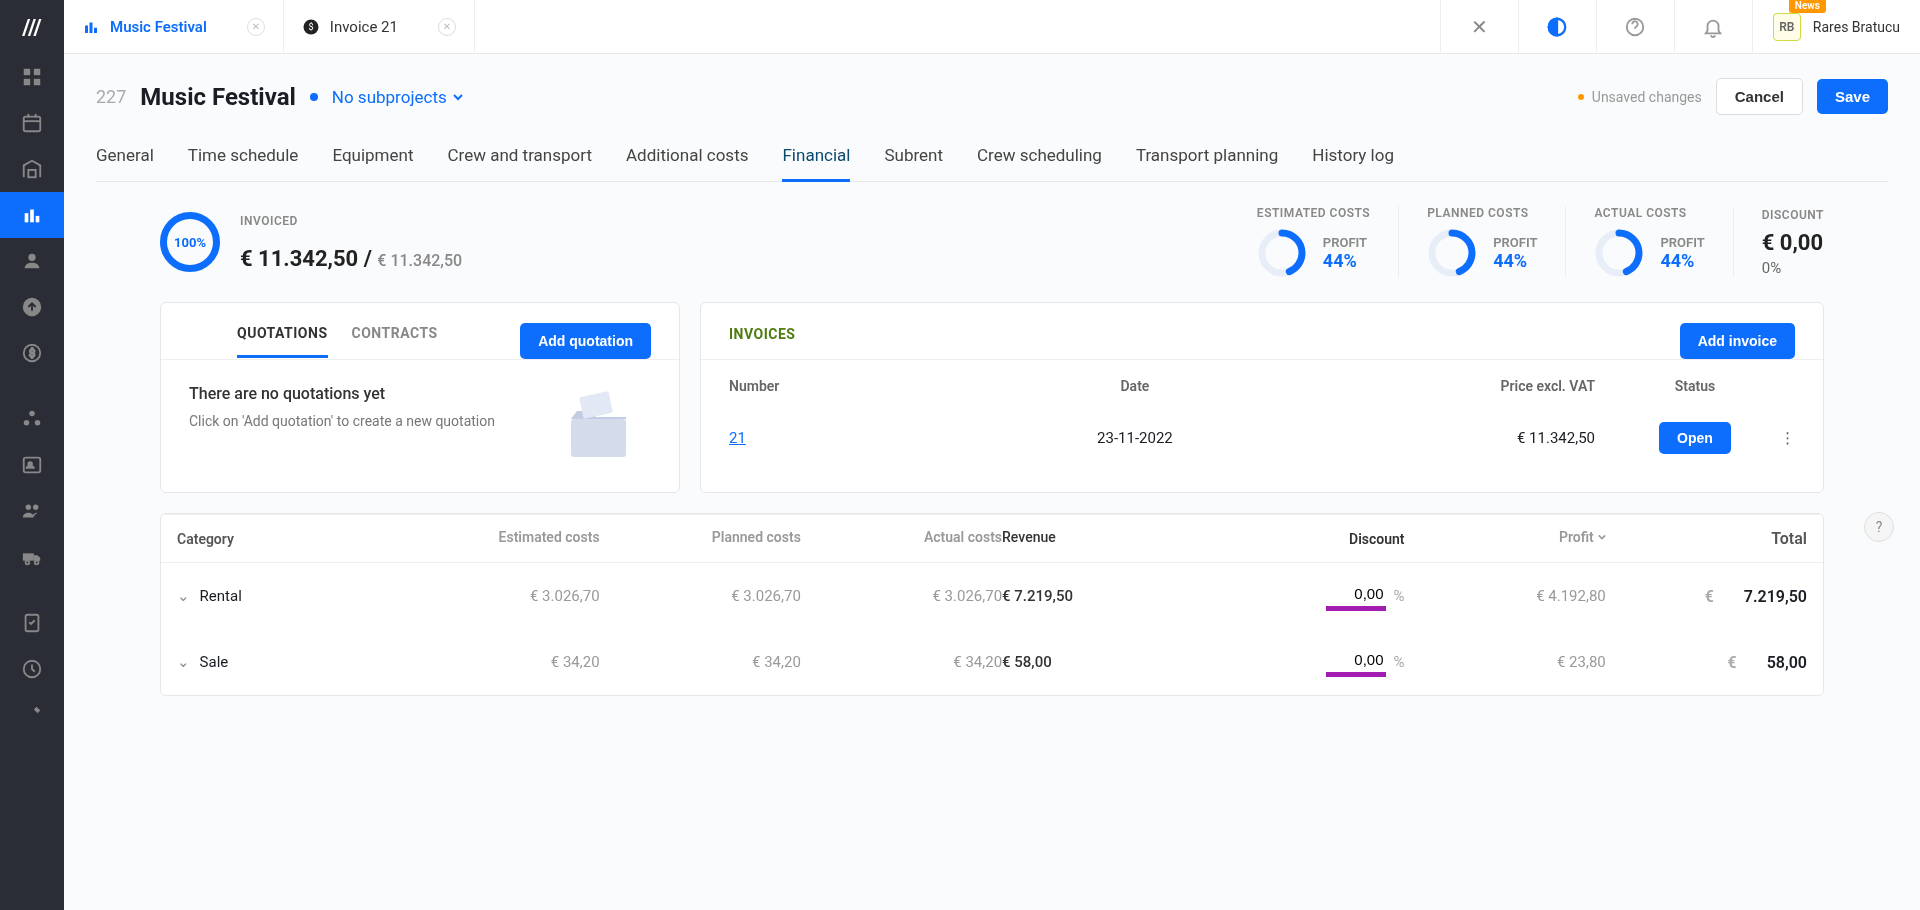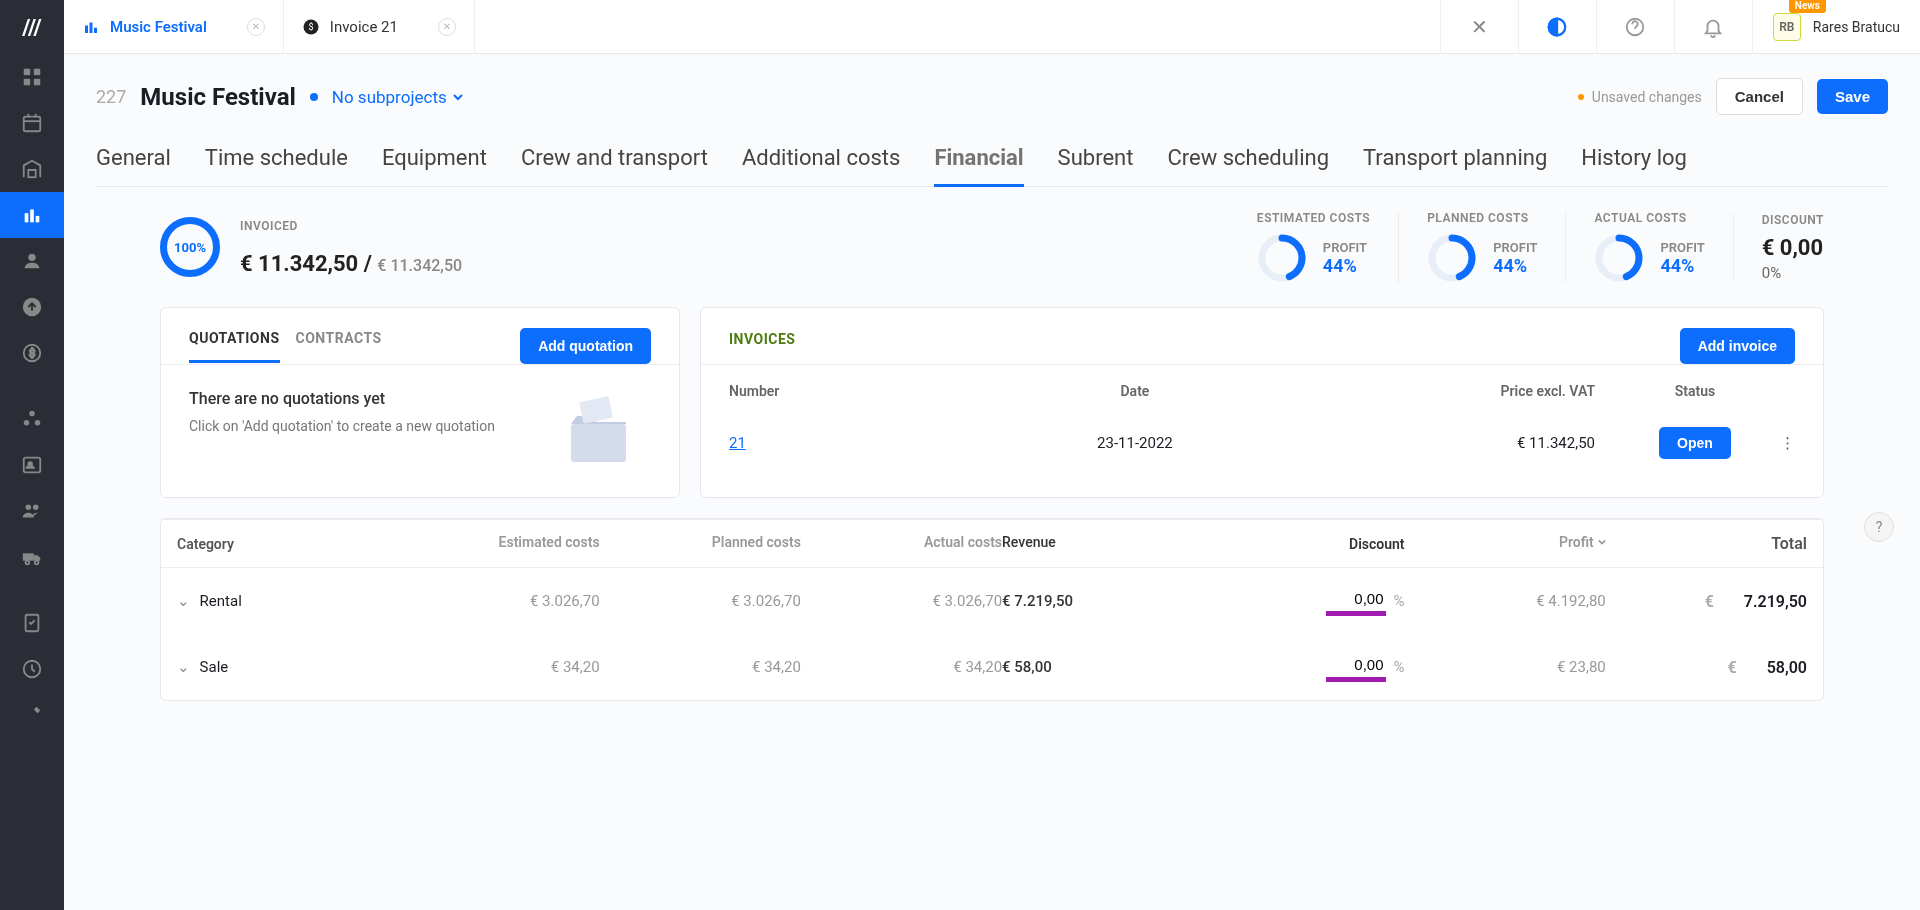--- a/index.html
+++ b/index.html
@@ -37,22 +37,22 @@
 .status-dot { width: 8px; height: 8px; border-radius: 50%; background: #0d6efd; }
 .subproj { color: #0d6efd; font-size: 17px; display: flex; align-items: center; gap: 6px; cursor: pointer; }
 .header-spacer { flex: 1; }
 .unsaved { color: #999; font-size: 14px; display: flex; align-items: center; gap: 8px; }
 .unsaved-dot { width: 6px; height: 6px; border-radius: 50%; background: #ff9800; }
 .btn { padding: 9px 18px; border-radius: 5px; font-size: 15px; font-weight: 600; cursor: pointer; border: none; }
 .btn-outline { background: #fff; border: 1px solid #ddd; color: #333; }
 .btn-primary { background: #0d6efd; color: #fff; }
 
 .tabs-nav { display: flex; gap: 34px; border-bottom: 1px solid #e5e7eb; margin-top: 18px; }
-.nav-tab { padding: 12px 0 14px 0; font-size: 22px; color: #444; cursor: pointer; border-bottom: 3px solid transparent; margin-bottom: -1px; }
-.nav-tab.active { color: #737373; border-bottom-color: #0d6efd; font-weight: 700; }
+.nav-tab { padding: 12px 0 14px 0; font-size: 17px; color: #444; cursor: pointer; border-bottom: 3px solid transparent; margin-bottom: -1px; }
+.nav-tab.active { color: #0c4a6e; border-bottom-color: #0d6efd; font-weight: 400; }
 
 .stats-row { display: flex; align-items: center; padding: 24px 64px 24px 64px; gap: 0; }
 .stat-invoiced { display: flex; align-items: center; gap: 20px; }
 .circle-full { width: 60px; height: 60px; border-radius: 50%; border: 7px solid #0d6efd; display: flex; align-items: center; justify-content: center; color: #0d6efd; font-size: 13px; font-weight: 700; }
 .inv-label { font-size: 12px; color: #888; font-weight: 600; letter-spacing: 0.5px; margin-bottom: 18px; }
 .inv-val { font-size: 22px; font-weight: 700; color: #222; }
 .inv-val .small { font-size: 16px; color: #888; font-weight: 500; }
 .stats-spacer { flex: 1; }
 .stat-head { font-size: 12px; color: #888; font-weight: 600; letter-spacing: 0.5px; margin-bottom: 8px; }
 .arc { width: 50px; height: 50px; position: relative; }
@@ -61,21 +61,21 @@
 .stat-pct { font-size: 18px; color: #0d6efd; font-weight: 700; }
 .discount-block { padding-left: 28px; border-left: 1px solid #eee; }
 .disc-val { font-size: 22px; font-weight: 700; color: #222; }
 .disc-pct { font-size: 15px; color: #666; margin-top: 4px; }
 
 .cards-row { display: flex; gap: 20px; padding: 0 64px; }
 .card { background: #fff; border: 1px solid #e5e7eb; border-radius: 6px; padding: 0; }
 .card-q { width: 520px; }
 .card-i { flex: 1; }
 .card-header { display: flex; align-items: center; justify-content: space-between; padding: 20px 28px 0 28px; }
-.card-tabs { display: flex; gap: 16px; }
+.card-tabs { display: flex; gap: 24px; margin-left: 48px; }
 .card-tab { font-size: 14px; font-weight: 700; letter-spacing: 0.5px; color: #888; padding-bottom: 14px; border-bottom: 3px solid transparent; cursor: pointer; }
 .card-tab.active { color: #333; border-bottom-color: #0d6efd; }
 .card-title { font-size: 14px; font-weight: 700; letter-spacing: 0.5px; color: #4d7c0f; padding-bottom: 14px; }
 .btn-sm { padding: 10px 18px; font-size: 14px; }
 .empty { padding: 24px 28px 28px 28px; display: flex; align-items: flex-start; justify-content: space-between; gap: 12px; border-top: 1px solid #eee; }
 .empty-text h4 { font-size: 16px; font-weight: 500; color: #333; margin-bottom: 10px; }
 .empty-text p { font-size: 14px; color: #777; }
 .folder-icon { width: 100px; height: 80px; opacity: 0.6; }
 
 .inv-table { padding: 0 28px 20px 28px; border-top: 1px solid #eee; }

